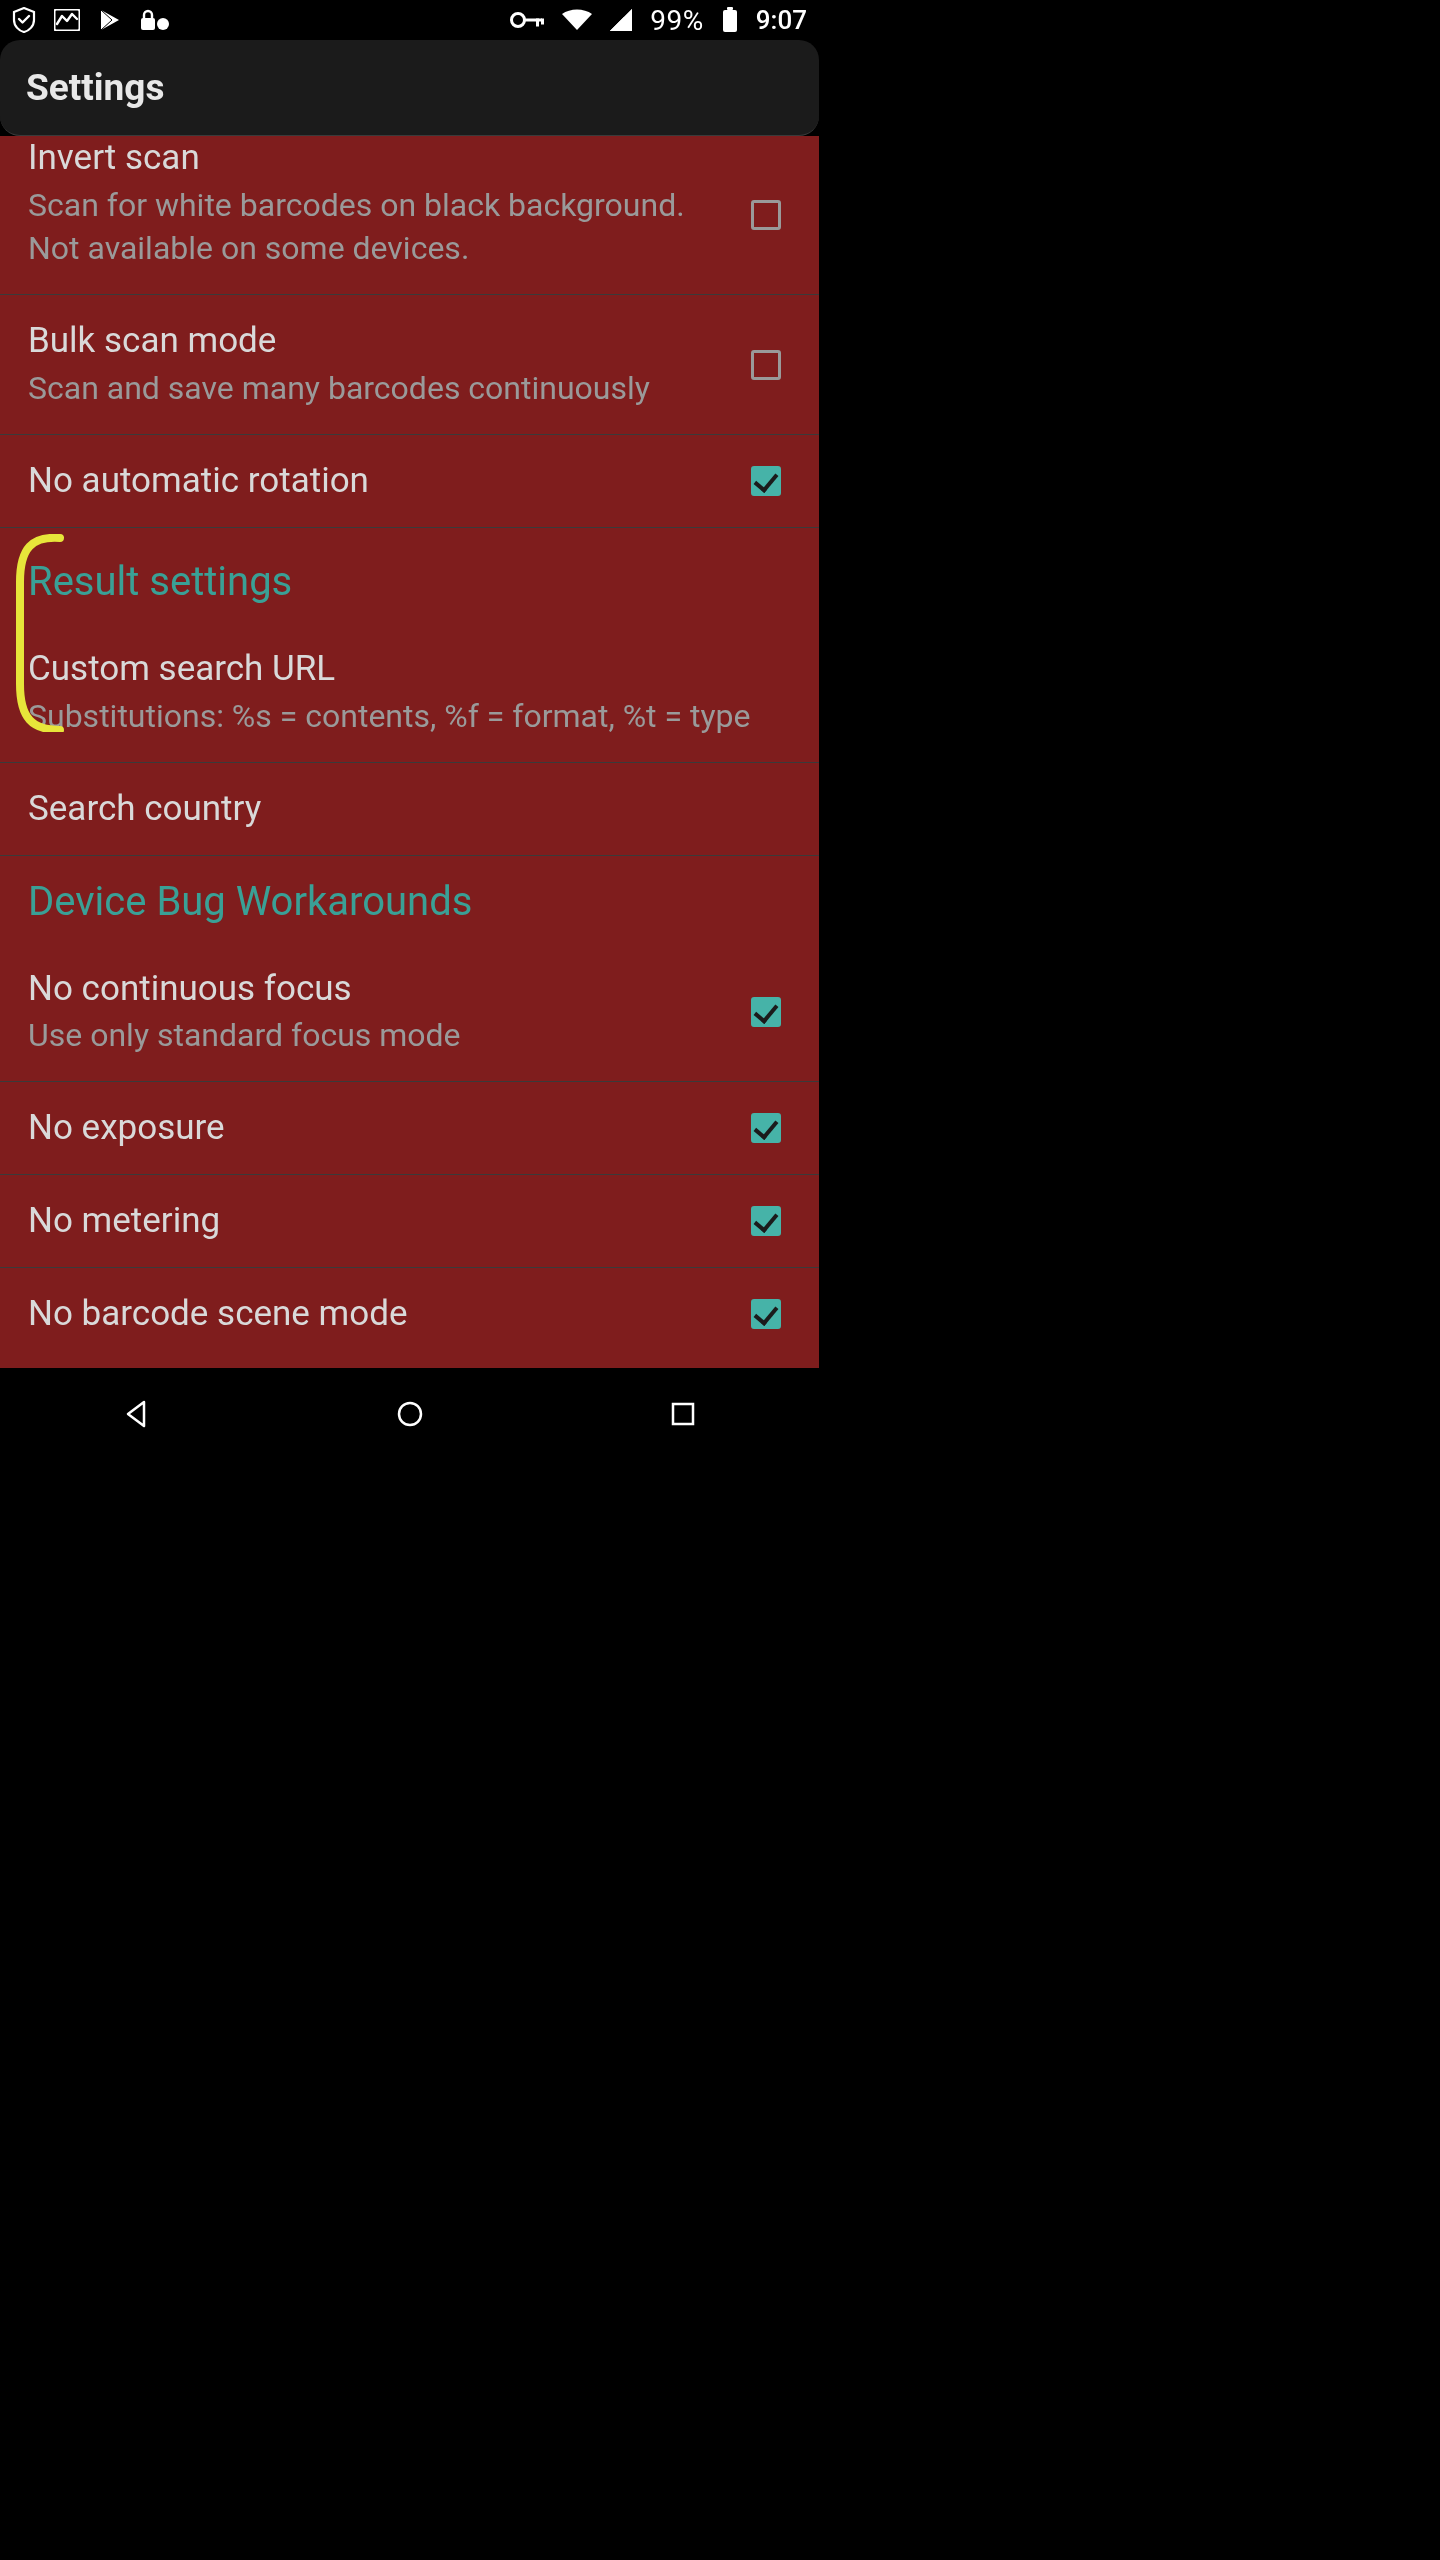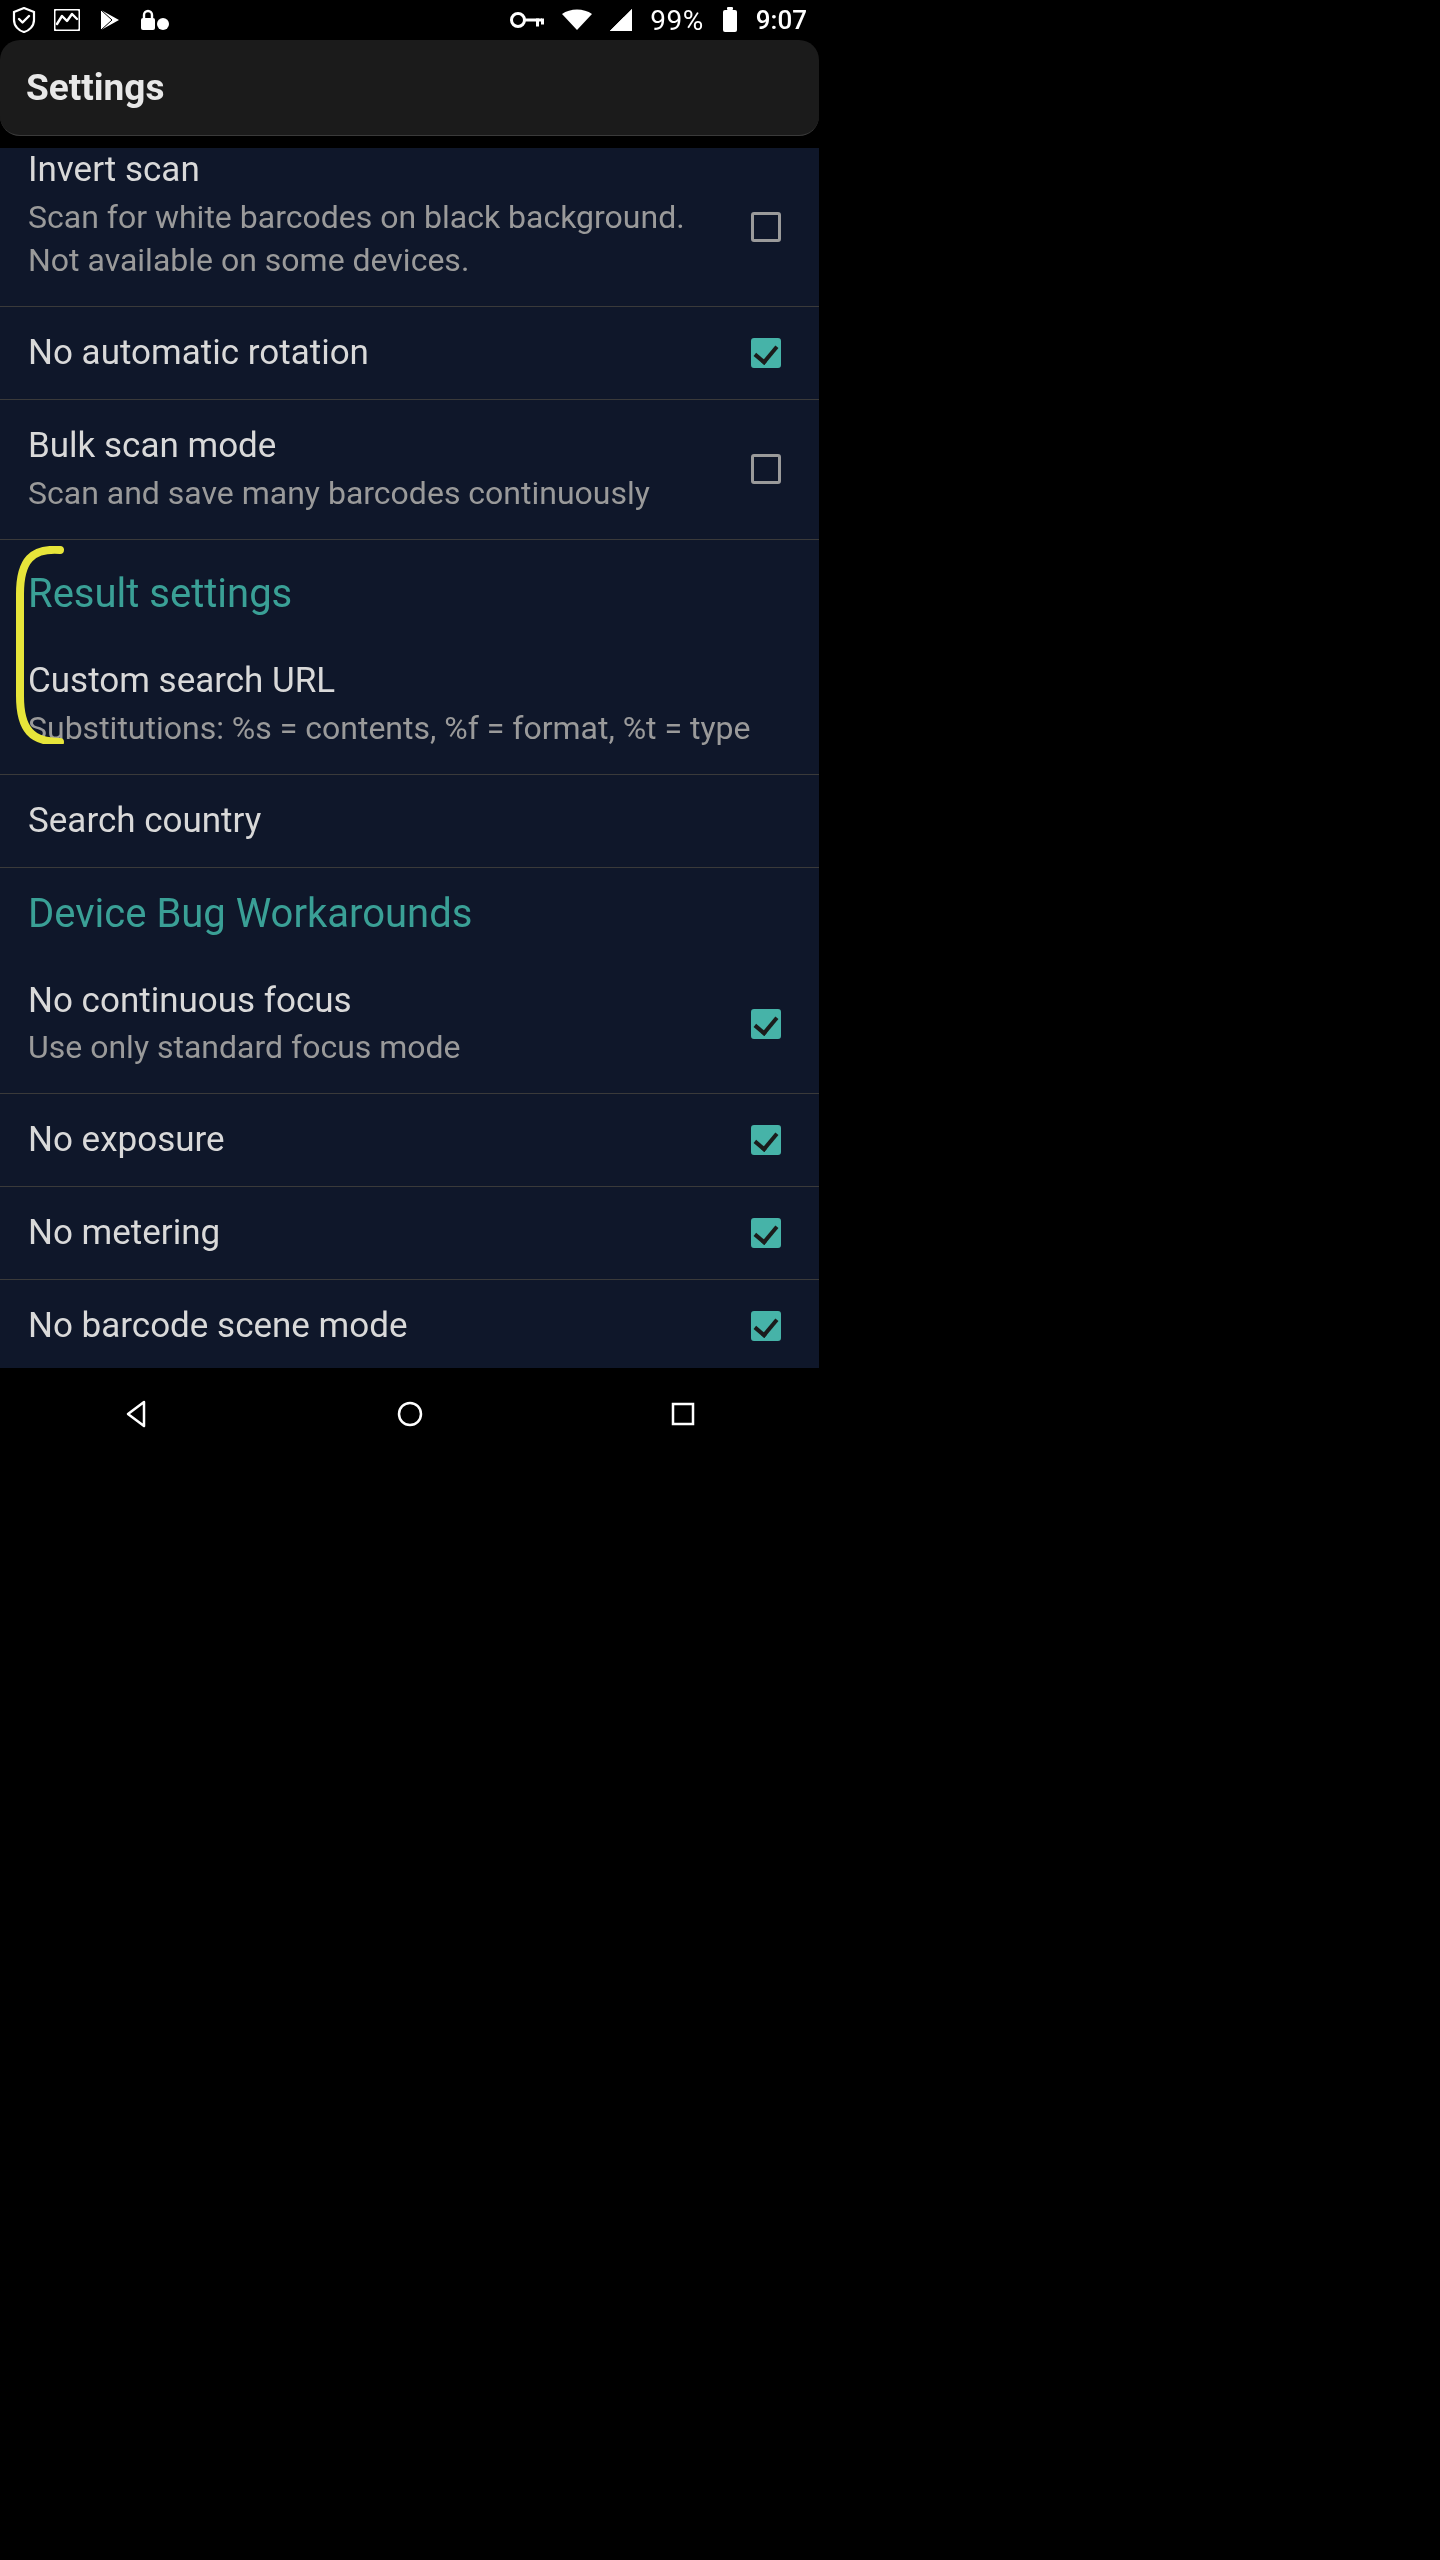--- a/index.html
+++ b/index.html
@@ -36,23 +36,22 @@
     display: flex; align-items: center;
     padding: 0 26px;
     border-bottom: 1px solid #3a3a3a;
     border-radius: 20px;
   }
   .appbar-title { color: #e8e8e8; font-size: 37px; font-weight: 700; }
 
   
   .list {
     position: absolute; left: 0; right: 0; top: 136px; bottom: 92px;
-    background: #0f172a;
+    background: #7f1d1d;
     overflow: hidden;
-    margin-top: 12px;
   }
   .row {
     position: relative;
     padding: 24px 120px 24px 28px;
     border-bottom: 1px solid #3a3a3a;
   }
   .row.first { padding-top: 0; }
   .row .title  { color: #d9d9d9; font-size: 35px; line-height: 1.25; }
   .row .sub    { color: #9a9a9a; font-size: 32px; line-height: 1.35; margin-top: 4px; }
   .section-header {
@@ -170,28 +169,28 @@
 
   <div class="list">
 
     <div class="row first">
       <div class="title">Invert scan</div>
       <div class="sub">Scan for white barcodes on black background. Not available on some devices.</div>
       <div class="chk"></div>
     </div>
 
     <div class="row">
-      <div class="title">No automatic rotation</div>
-      <div class="chk checked"></div>
-    </div>
-
-    <div class="row">
       <div class="title">Bulk scan mode</div>
       <div class="sub">Scan and save many barcodes continuously</div>
       <div class="chk"></div>
+    </div>
+
+    <div class="row">
+      <div class="title">No automatic rotation</div>
+      <div class="chk checked"></div>
     </div>
 
     <div class="section-header">Result settings</div>
 
     <div class="row" style="padding-right:28px;">
       <div class="title">Custom search URL</div>
       <div class="sub">Substitutions: %s = contents, %f = format, %t = type</div>
     </div>
 
     <div class="row" style="padding-right:28px;">

